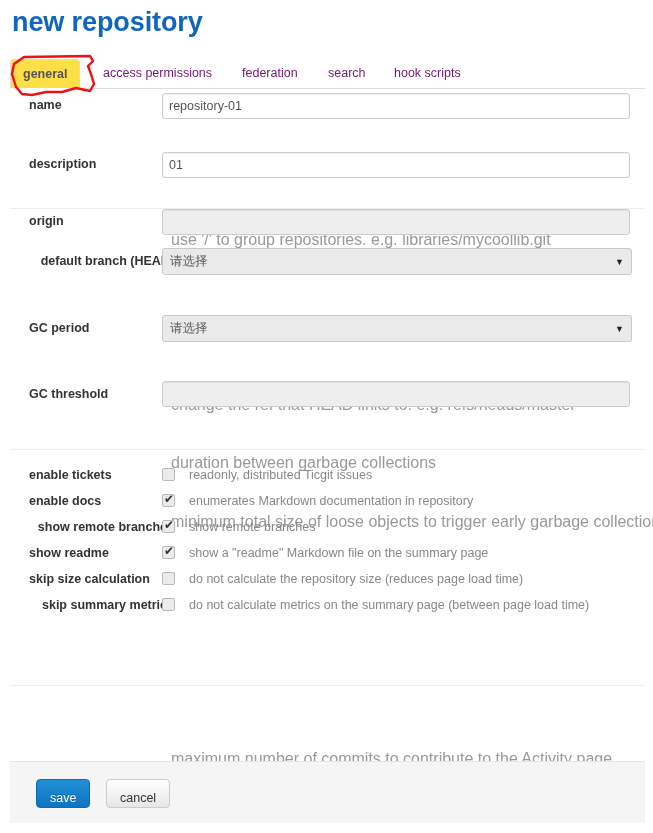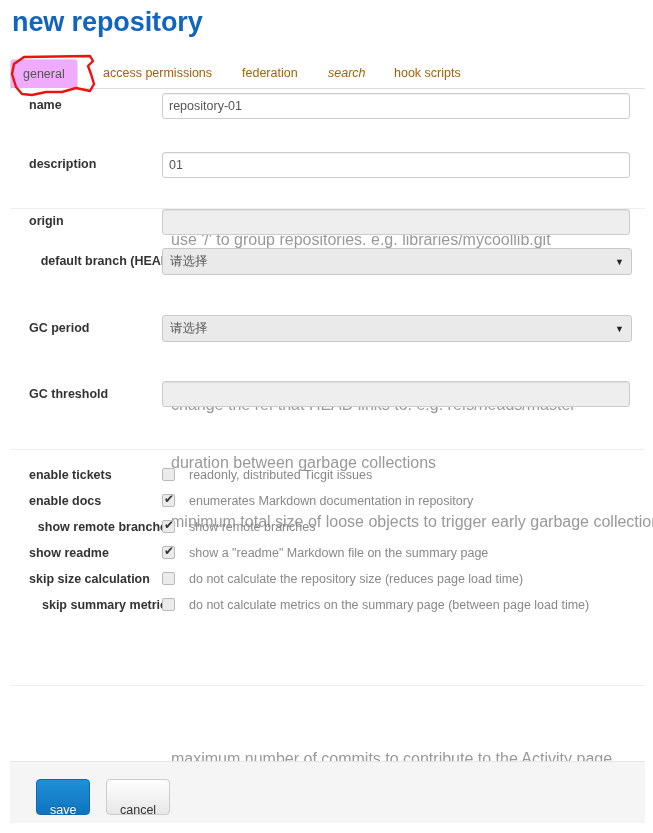--- a/index.html
+++ b/index.html
@@ -39,30 +39,31 @@
     box-sizing: border-box;
   }
   .tab {
     position: absolute;
     top: 0;
     height: 30px;
     line-height: 29px;
     font-size: 12.5px;
     padding: 0 12px;
     box-sizing: border-box;
-    color: #a16207;
+    color: #701a75;
     cursor: pointer;
     white-space: nowrap;
   }
   .tab.active {
     color: #555555;
-    background: #f0abfc;
+    background: #fde047;
     border: 1px solid #dddddd;
     border-bottom: 1px solid #ffffff;
     border-radius: 4px 4px 0 0;
+    font-weight: bold;
   }
 
   
   .annotation {
     position: absolute;
     left: 2px;
     top: 52px;
     width: 110px;
     height: 48px;
     pointer-events: none;
@@ -224,21 +225,21 @@
     position: absolute;
     top: 17px;
     height: 29px;
     box-sizing: border-box;
     border-radius: 4px;
     font-family: "Liberation Sans", sans-serif;
     font-size: 12.5px;
     line-height: 27px;
     text-align: center;
     cursor: pointer;
-    padding: 17px 13px;
+    padding: 5px 13px;
   }
   .btn-save {
     left: 26px;
     color: #ffffff;
     border: 1px solid #0e6aad;
     background: linear-gradient(to bottom, #1f90d8 0%, #0f74bf 100%);
     text-shadow: 0 -1px 0 rgba(0,0,0,0.25);
     font-weight: normal;
   }
   .btn-cancel {
@@ -250,21 +251,21 @@
 </style>
 </head>
 <body>
 
 <div class="page-title">new repository</div>
 
 <div class="tabs">
   <div class="tab active" style="left:0px;">general</div>
   <div class="tab" style="left:81px;">access permissions</div>
   <div class="tab" style="left:220px;">federation</div>
-  <div class="tab" style="left:306px;font-style:italic;">search</div>
+  <div class="tab" style="left:306px;">search</div>
   <div class="tab" style="left:372px;">hook scripts</div>
 </div>
 
 <svg class="annotation" viewBox="0 0 110 48">
   <path d="M22 5 L88 4 L91 9 L86 14 L89 22 L92 32 L88 39 L74 36 L60 40 L44 40 L30 43 L20 42 L14 35 L10 22 L12 12 Z" fill="none" stroke="#ee1111" stroke-width="2.4" stroke-linejoin="round" stroke-linecap="round"></path>
 </svg>
 
 <div class="form">
 
   <div class="row" style="height:34px;">

